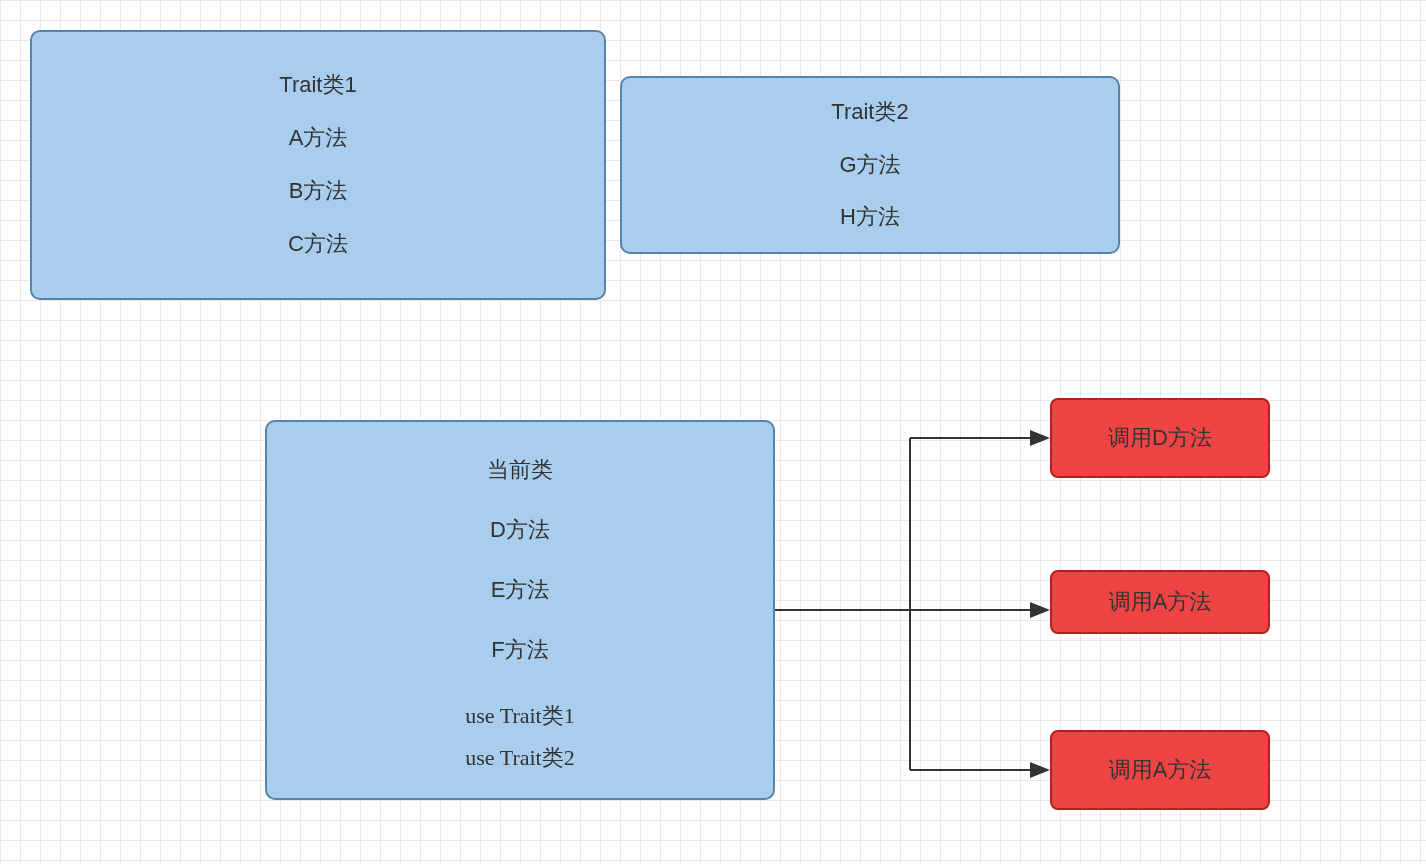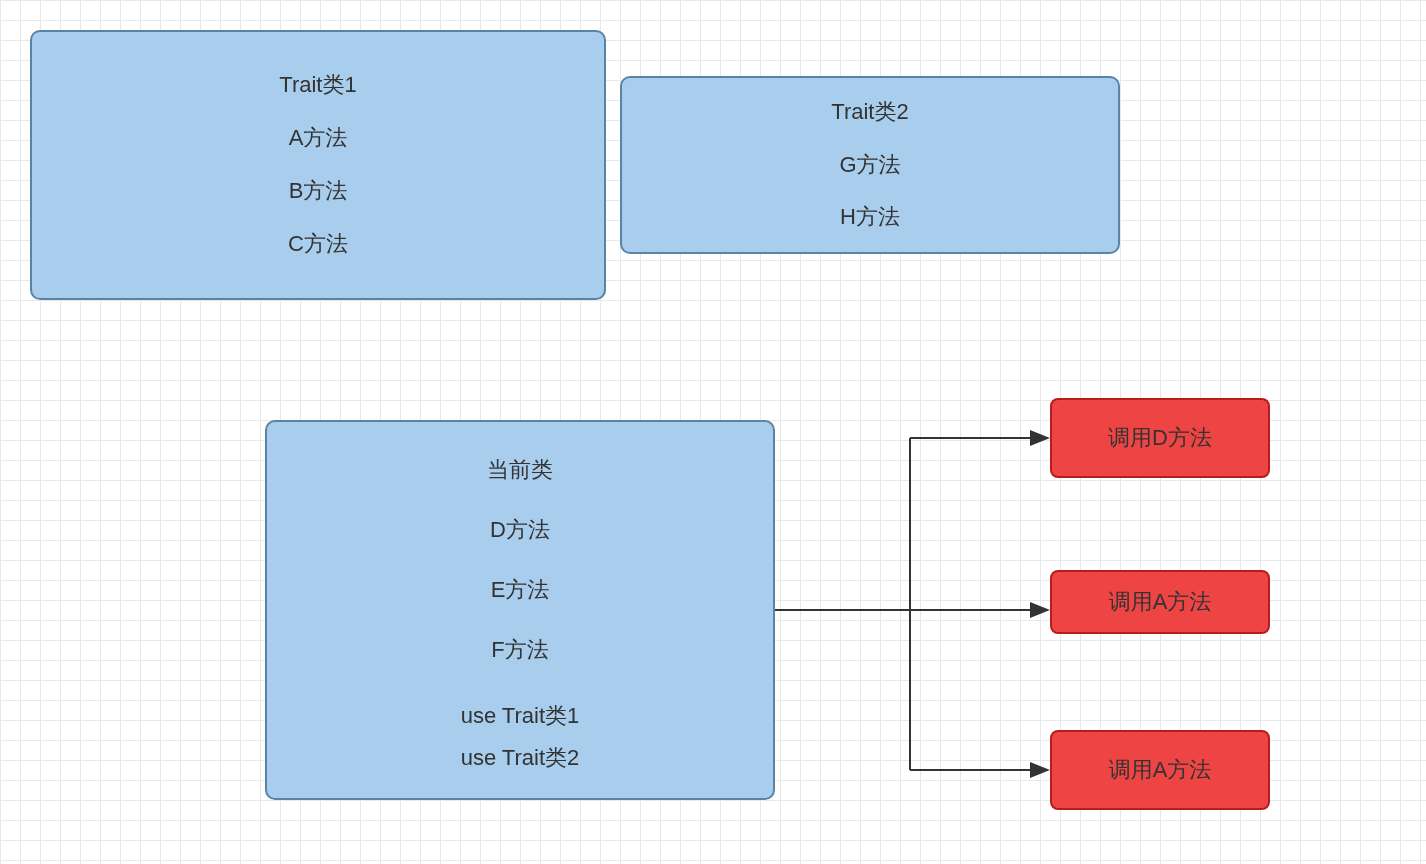--- a/index.html
+++ b/index.html
@@ -31,20 +31,21 @@
       color: #333;
       font-size: 22px;
       line-height: 1.4;
       text-align: center;
     }
     .box .line {
       margin: 11px 0;
     }
     .box .tight {
       margin: 2px 0;
+      font-family: Liberation Serif, serif;
     }
     .small-box {
       position: absolute;
       background-color: #ef4444;
       border: 2px solid #b91c1c;
       border-radius: 8px;
       display: flex;
       align-items: center;
       justify-content: center;
       color: #333;

